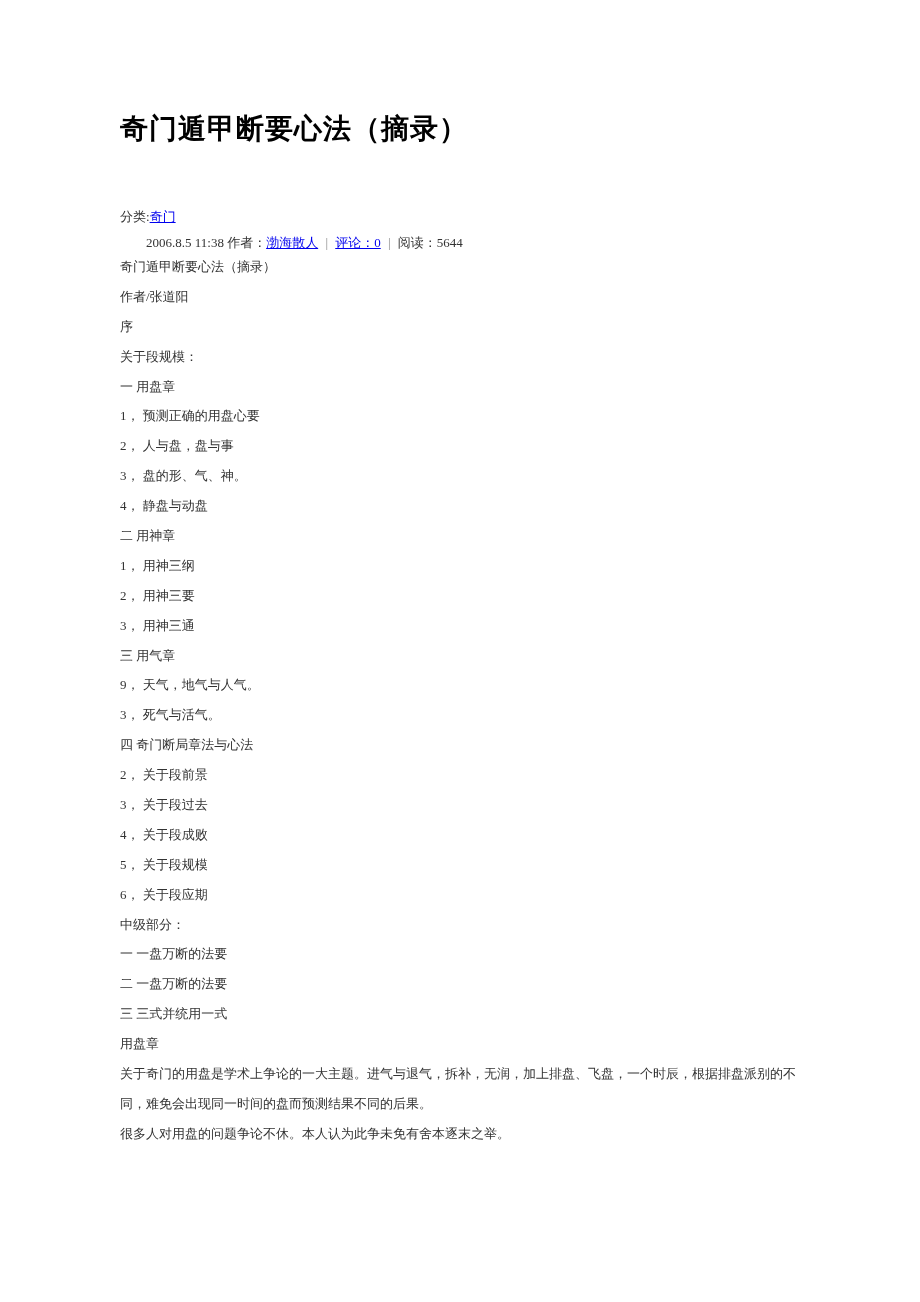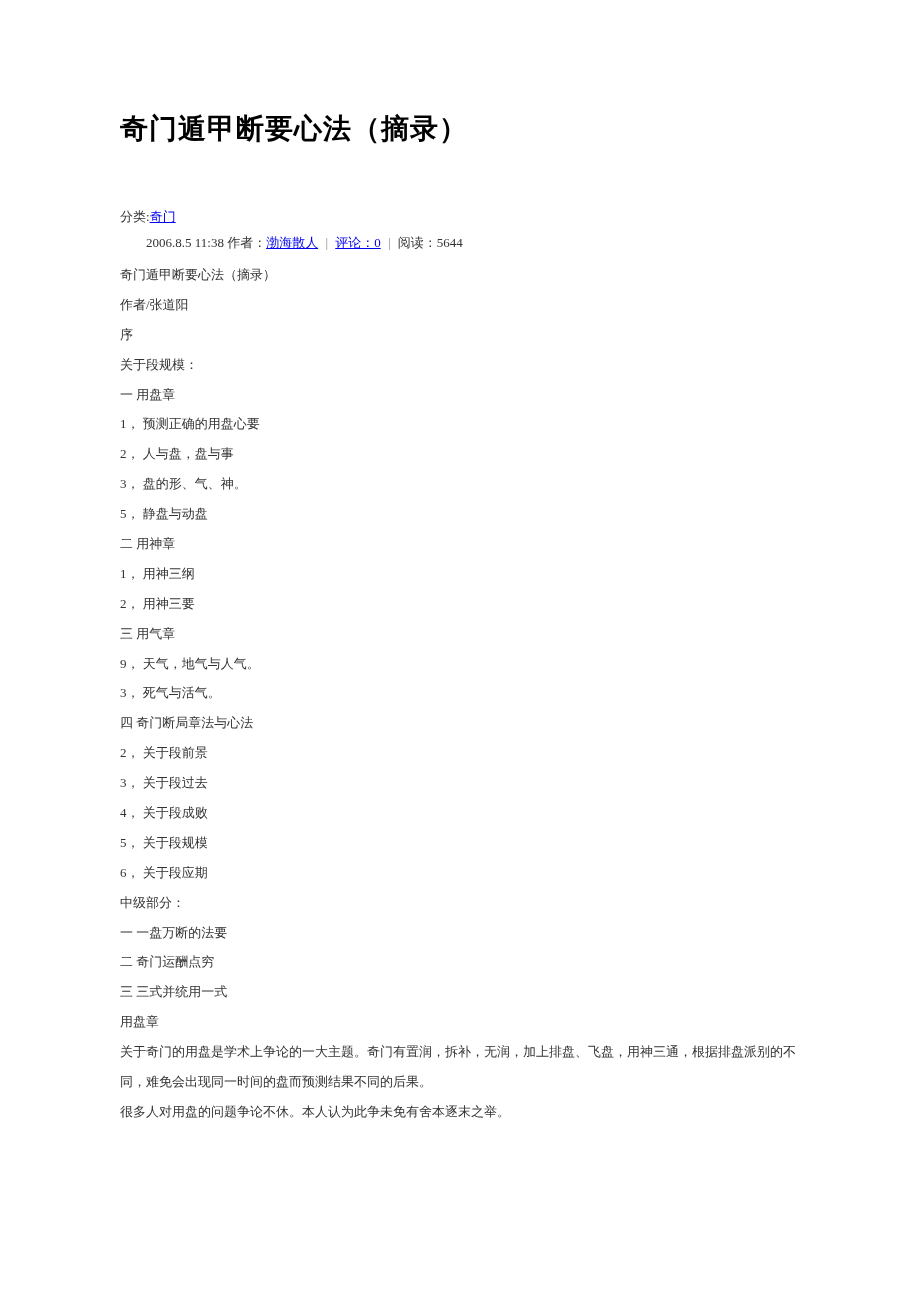--- a/index.html
+++ b/index.html
@@ -24,21 +24,21 @@
       font-size: 13px;
       color: #333;
       margin: 0 0 8px 0;
     }
     .cat-line a, .meta-line a {
       color: #0000EE;
     }
     .meta-line {
       font-size: 13px;
       color: #333;
-      margin: 0 0 8px 0;
+      margin: 0 0 0 0;
       padding-left: 2em;
     }
     .meta-sep {
       color: #888;
       padding: 0 4px;
     }
     .body-line {
       font-size: 13px;
       color: #333;
       line-height: 2.3;
@@ -66,34 +66,35 @@
   </p>
 
   <p class="body-line">奇门遁甲断要心法（摘录）</p>
   <p class="body-line">作者/张道阳</p>
   <p class="body-line">序</p>
   <p class="body-line">关于段规模：</p>
   <p class="body-line">一  用盘章</p>
   <p class="body-line">1，   预测正确的用盘心要</p>
   <p class="body-line">2，   人与盘，盘与事</p>
   <p class="body-line">3，   盘的形、气、神。</p>
-  <p class="body-line">5，   静盘与动盘</p>
+  <p class="body-line">4，   静盘与动盘</p>
   <p class="body-line">二  用神章</p>
   <p class="body-line">1，   用神三纲</p>
   <p class="body-line">2，   用神三要</p>
+  <p class="body-line">3，   用神三通</p>
   <p class="body-line">三  用气章</p>
   <p class="body-line">9，   天气，地气与人气。</p>
   <p class="body-line">3，   死气与活气。</p>
   <p class="body-line">四 奇门断局章法与心法</p>
   <p class="body-line">2，   关于段前景</p>
   <p class="body-line">3，   关于段过去</p>
   <p class="body-line">4，   关于段成败</p>
   <p class="body-line">5，   关于段规模</p>
   <p class="body-line">6，   关于段应期</p>
   <p class="body-line">中级部分：</p>
   <p class="body-line">一  一盘万断的法要</p>
-  <p class="body-line">二  奇门运酬点穷</p>
+  <p class="body-line">二  一盘万断的法要</p>
   <p class="body-line">三  三式并统用一式</p>
   <p class="body-line">用盘章</p>
-  <p class="body-line">关于奇门的用盘是学术上争论的一大主题。奇门有置润，拆补，无润，加上排盘、飞盘，用神三通，根据排盘派别的不同，难免会出现同一时间的盘而预测结果不同的后果。</p>
+  <p class="body-line">关于奇门的用盘是学术上争论的一大主题。进气与退气，拆补，无润，加上排盘、飞盘，一个时辰，根据排盘派别的不同，难免会出现同一时间的盘而预测结果不同的后果。</p>
   <p class="body-line">很多人对用盘的问题争论不休。本人认为此争未免有舍本逐末之举。</p>
 
 </div>
 
 </body></html>

